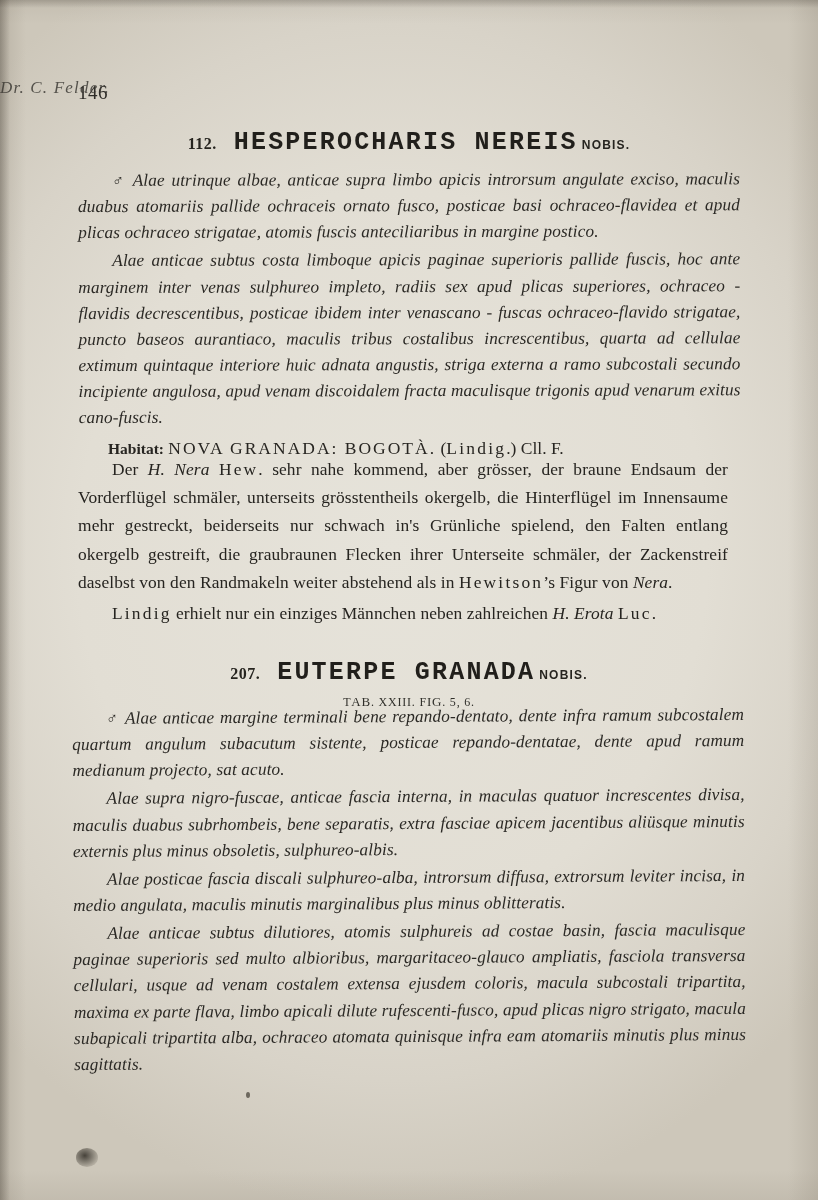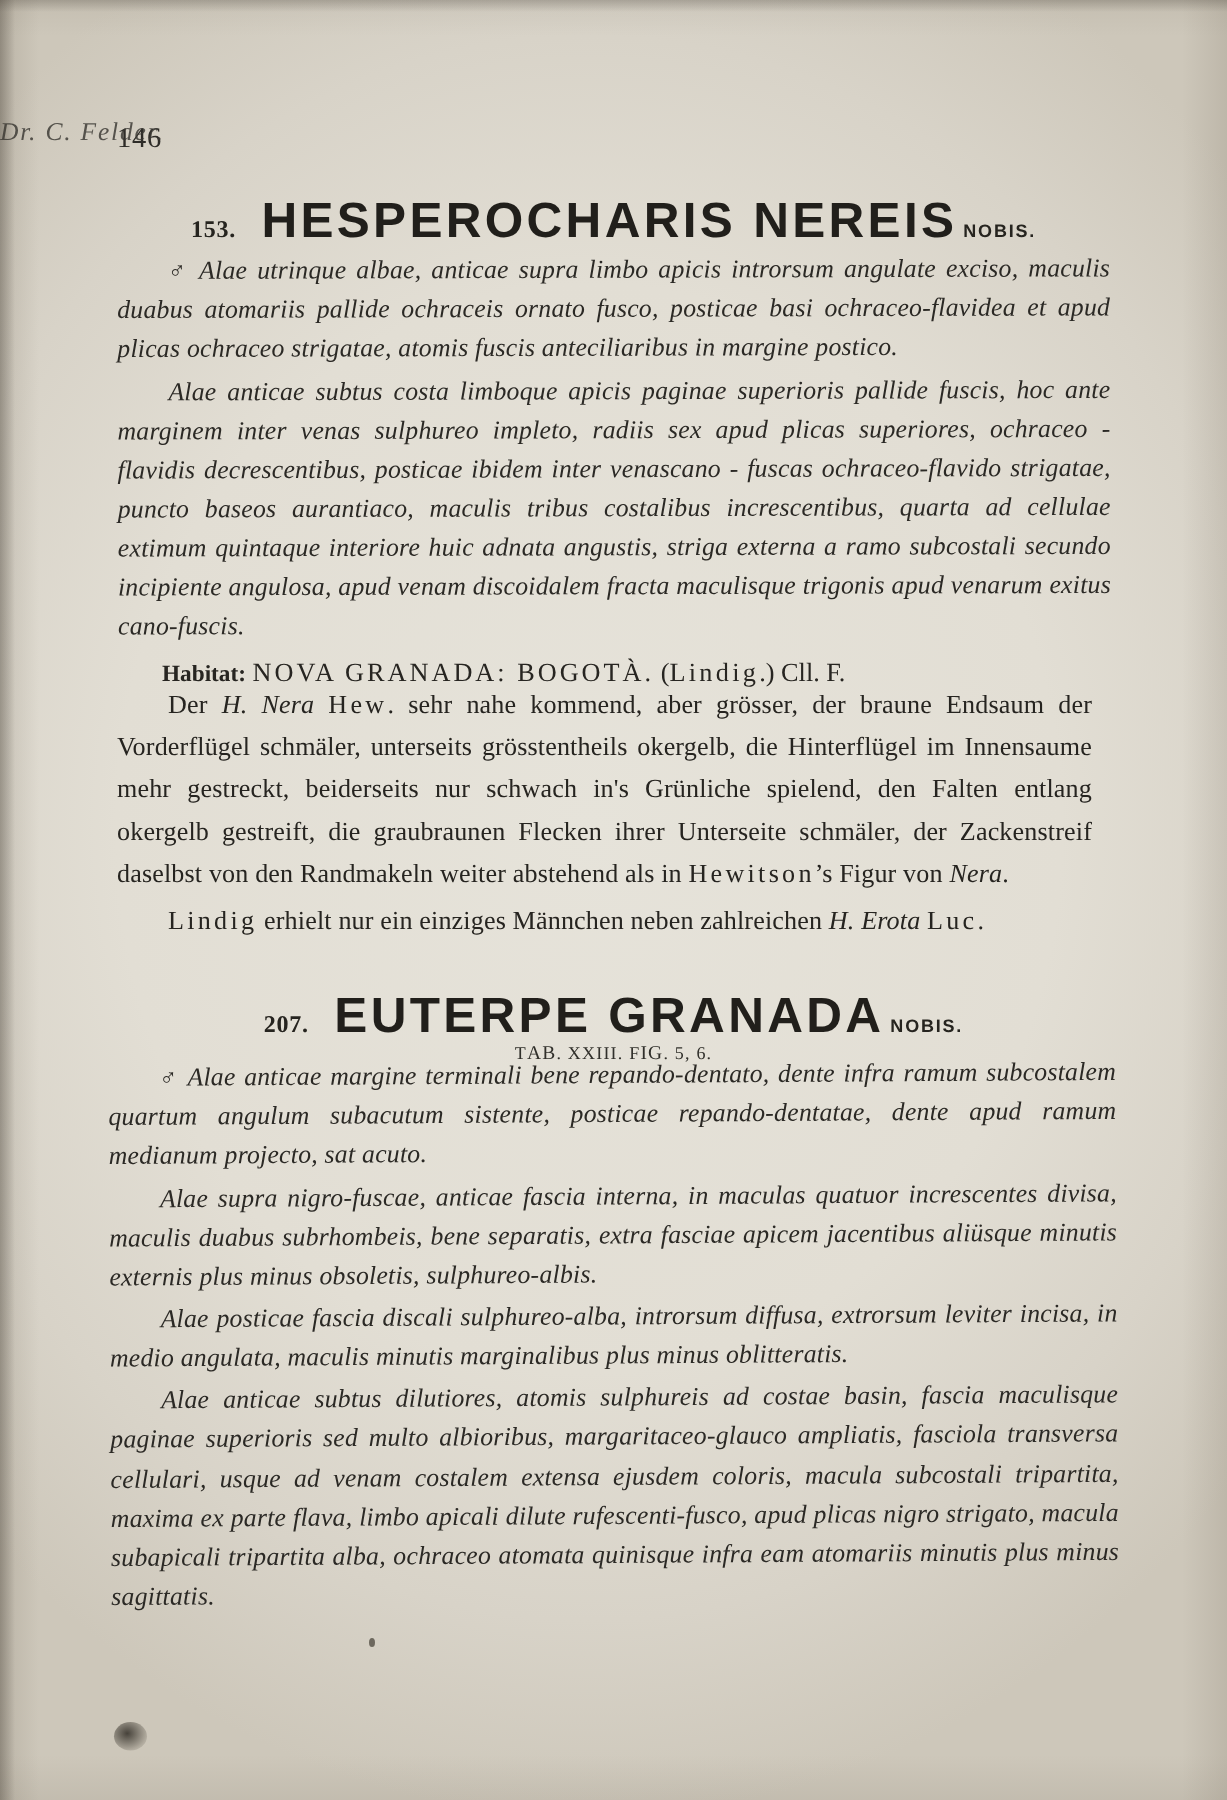--- a/index.html
+++ b/index.html
@@ -66,25 +66,25 @@
     white-space: nowrap;
   }
   .sp-num {
     font-size: 16px;
     font-weight: bold;
     color: #26241f;
     letter-spacing: 0.5px;
     vertical-align: baseline;
   }
   .sp-name {
-    font-size: 33px;
+    font-size: 25px;
     font-weight: bold;
     letter-spacing: 2.2px;
     color: #211f1b;
-    font-family: Liberation Sans, sans-serif;
+    font-family: Liberation Mono, monospace;
     margin-left: 13px;
   }
   .sp-auth {
     font-size: 12px;
     font-weight: bold;
     letter-spacing: 1.2px;
     color: #26241f;
     font-family: "Liberation Sans", sans-serif;
   }
   .plate-ref {
@@ -170,21 +170,21 @@
 </head>
 <body>
 
 <div class="page">
   <div class="content">
 
     <div class="folio">146</div>
     <div class="runhead">Dr. C. Felder.</div>
 
     <div id="head-112" class="sp-heading">
-      <span class="sp-num">153.</span>
+      <span class="sp-num">112.</span>
       <span class="sp-name">HESPEROCHARIS NEREIS</span>
       <span class="sp-auth">NOBIS.</span>
     </div>
 
     <div id="block-latin-1" class="latin">
       <p class="ind"><span class="male">♂</span> Alae utrinque albae, anticae supra limbo apicis introrsum angulate exciso, maculis duabus atomariis pallide ochraceis ornato fusco, posticae basi ochraceo-flavidea et apud plicas ochraceo strigatae, atomis fuscis anteciliaribus in margine postico.</p>
       <p class="ind">Alae anticae subtus costa limboque apicis paginae superioris pallide fuscis, hoc ante marginem inter venas sulphureo impleto, radiis sex apud plicas superiores, ochraceo - flavidis decrescentibus, posticae ibidem inter venascano - fuscas ochraceo-flavido strigatae, puncto baseos aurantiaco, maculis tribus costalibus increscentibus, quarta ad cellulae extimum quintaque interiore huic adnata angustis, striga externa a ramo subcostali secundo incipiente angulosa, apud venam discoidalem fracta maculisque trigonis apud venarum exitus cano-fuscis.</p>
     </div>
 
     <div id="habitat-112" class="habitat">

